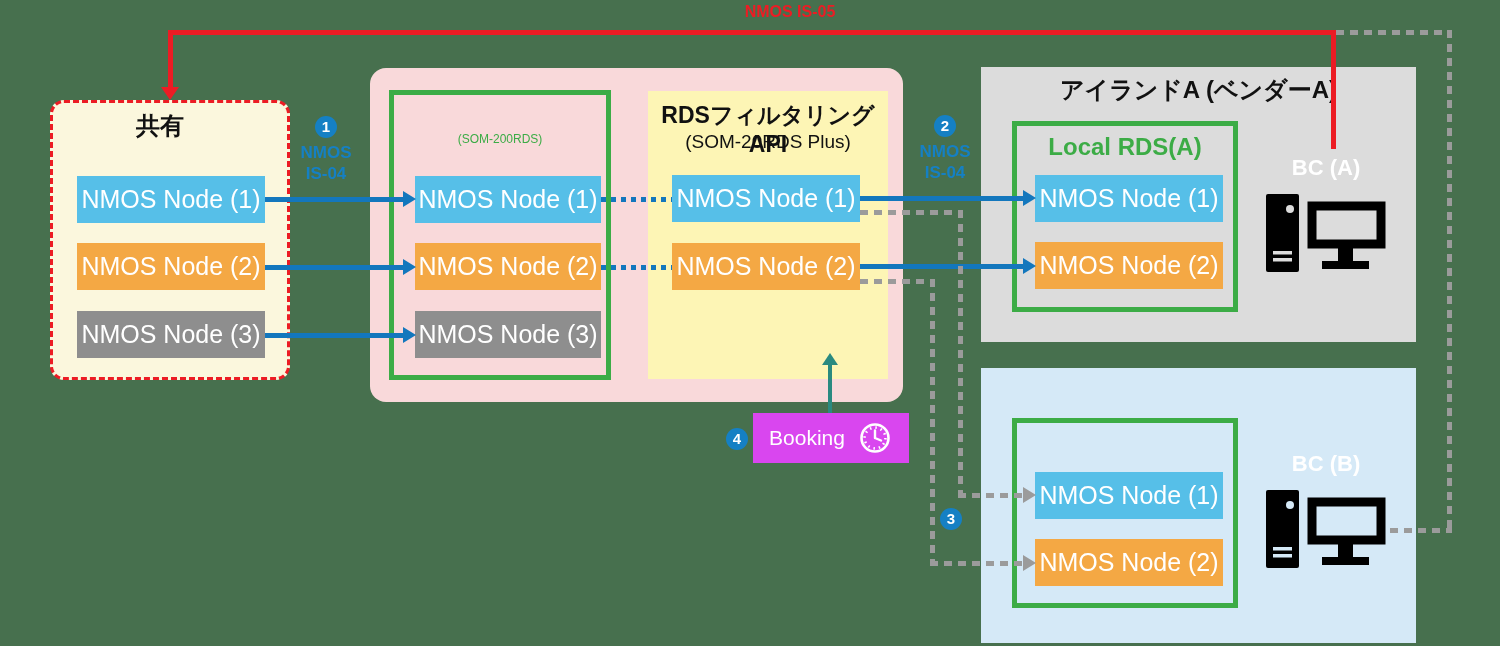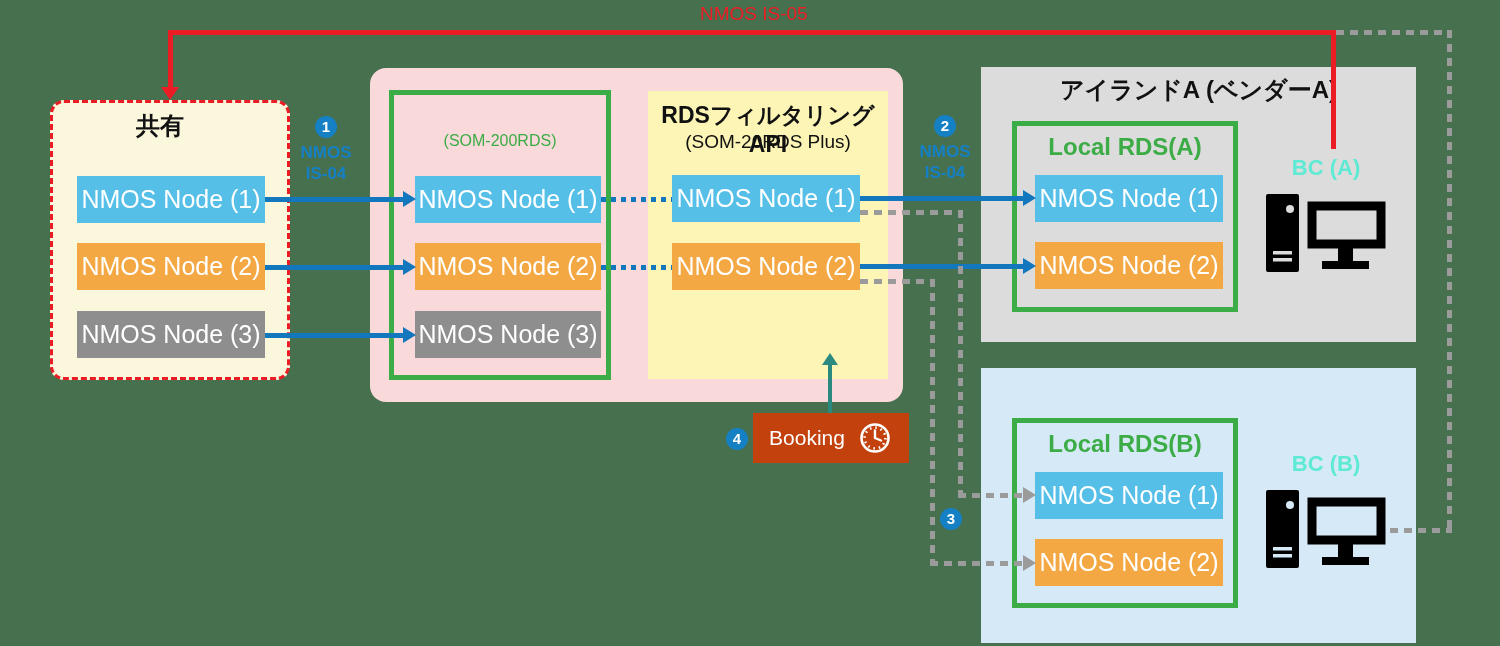--- a/index.html
+++ b/index.html
@@ -14,45 +14,45 @@
   .greenbox{z-index:2;border:5px solid #3cac46;box-sizing:border-box;background:transparent;}
   .yellowbox{z-index:2;}
   .sharedbox{z-index:2;border:3px dashed #ec1c24;border-radius:14px;box-sizing:border-box;}
   
   .node{z-index:3;width:188px;height:47px;line-height:47px;text-align:center;
         color:#fff;font-size:25px;white-space:nowrap;}
   
   .t-center{text-align:center;}
   .title-2line{font-size:24px;font-weight:bold;color:#111;line-height:28px;z-index:3;}
   .green-title{color:#3cac46;font-weight:bold;font-size:26px;z-index:3;}
-  .green-sub{color:#3cac46;font-size:16px;z-index:3;}
+  .green-sub{color:#3cac46;font-size:12px;z-index:3;}
   .black-title{color:#111;font-weight:bold;font-size:23px;z-index:3;}
   .black-sub{color:#111;font-weight:normal;font-size:19px;z-index:3;}
   .island-title{color:#111;font-weight:bold;font-size:24px;z-index:3;}
   .local-title{color:#3cac46;font-weight:bold;font-size:24px;z-index:3;}
-  .bc-label{color:#5eead4;font-weight:bold;font-size:22px;z-index:3;}
+  .bc-label{color:#ffffff;font-weight:bold;font-size:22px;z-index:3;}
   
   .line{z-index:4;}
   .red-line{background:#ec1c24;}
   .blue-line{background:#1377bd;}
   .teal-line{background:#2a8a80;}
   .gray-dash-h{background:repeating-linear-gradient(90deg,#9b9b9b 0 8px,transparent 8px 14px);}
   .gray-dash-v{background:repeating-linear-gradient(180deg,#9b9b9b 0 8px,transparent 8px 14px);}
   .blue-dot-h{background:repeating-linear-gradient(90deg,#1377bd 0 5px,transparent 5px 10px);}
   
   .head{width:0;height:0;z-index:4;}
   .head-right-blue{border-top:8px solid transparent;border-bottom:8px solid transparent;border-left:13px solid #1377bd;}
   .head-right-gray{border-top:8px solid transparent;border-bottom:8px solid transparent;border-left:13px solid #9b9b9b;}
   .head-down-red{border-left:9px solid transparent;border-right:9px solid transparent;border-top:13px solid #ec1c24;}
   .head-up-teal{border-left:8px solid transparent;border-right:8px solid transparent;border-bottom:12px solid #2a8a80;}
   
   .num-circle{z-index:5;width:22px;height:22px;border-radius:50%;background:#1580c4;
               color:#fff;font-weight:bold;font-size:15px;line-height:22px;text-align:center;}
   .is04{z-index:5;width:70px;text-align:center;color:#1580c4;font-weight:bold;font-size:17px;line-height:21px;}
-  .is05{z-index:5;width:180px;color:#ec1c24;font-weight:normal;font-size:19px;}
+  .is05{z-index:5;width:180px;text-align:center;color:#ec1c24;font-weight:bold;font-size:16px;}
   
   .booking{z-index:4;display:flex;align-items:center;justify-content:center;gap:12px;
            color:#fff;font-size:21px;}
   svg{display:block;}
 </style>
 </head>
 <body>
 
 <div class="canvas">
 
@@ -91,21 +91,20 @@
     <rect x="0" y="0" width="33" height="78" rx="2" fill="#000"></rect>
     <circle cx="24" cy="15" r="4" fill="currentColor"></circle>
     <rect x="7" y="57" width="19" height="3.5" fill="currentColor"></rect>
     <rect x="7" y="64" width="19" height="3.5" fill="currentColor"></rect>
     <rect x="46" y="12" width="69" height="38" fill="none" stroke="#000" stroke-width="9"></rect>
     <rect x="72" y="54" width="15" height="13" fill="#000"></rect>
     <rect x="56" y="67" width="47" height="8" fill="#000"></rect>
   </svg>
 
   <div class="abs greenbox" style="left:1012px;top:418px;width:226px;height:190px;"></div>
-  <div class="abs local-title t-center" style="left:1012px;top:430px;width:226px;">Local RDS(B)</div>
   <div class="abs node" style="left: 1035px; top: 472px; background: rgb(86, 191, 232);">NMOS Node (1)</div>
   <div class="abs node" style="left: 1035px; top: 539px; background: rgb(244, 168, 68);">NMOS Node (2)</div>
   <div class="abs bc-label t-center" style="left:1266px;top:451px;width:120px;">BC (B)</div>
   <svg class="abs" style="left:1266px;top:490px;color:#d5e9f7;z-index:3;" width="120" height="80" viewBox="0 0 120 80">
     <rect x="0" y="0" width="33" height="78" rx="2" fill="#000"></rect>
     <circle cx="24" cy="15" r="4" fill="currentColor"></circle>
     <rect x="7" y="57" width="19" height="3.5" fill="currentColor"></rect>
     <rect x="7" y="64" width="19" height="3.5" fill="currentColor"></rect>
     <rect x="46" y="12" width="69" height="38" fill="none" stroke="#000" stroke-width="9"></rect>
     <rect x="72" y="54" width="15" height="13" fill="#000"></rect>
@@ -139,21 +138,21 @@
 
   <div class="abs line gray-dash-h" style="left:860px;top:210px;width:100px;height:5px;"></div>
   <div class="abs line gray-dash-v" style="left:958px;top:210px;width:5px;height:288px;"></div>
   <div class="abs line gray-dash-h" style="left:958px;top:493px;width:67px;height:5px;"></div>
   <div class="abs head head-right-gray" style="left:1023px;top:487px;"></div>
   <div class="abs line gray-dash-h" style="left:860px;top:279px;width:72px;height:5px;"></div>
   <div class="abs line gray-dash-v" style="left:930px;top:279px;width:5px;height:287px;"></div>
   <div class="abs line gray-dash-h" style="left:930px;top:561px;width:95px;height:5px;"></div>
   <div class="abs head head-right-gray" style="left:1023px;top:555px;"></div>
 
-  <div class="abs booking" style="left:753px;top:413px;width:156px;height:50px;background:#c2410c;">
+  <div class="abs booking" style="left:753px;top:413px;width:156px;height:50px;background:#d946ef;">
     <span>Booking</span>
     <svg width="36" height="36" viewBox="0 0 36 36">
       <circle cx="18" cy="18" r="13.5" fill="none" stroke="#fff" stroke-width="2.6"></circle>
       <circle cx="18" cy="18" r="10.4" fill="none" stroke="#fff" stroke-width="2.6" stroke-dasharray="1.5 3.95"></circle>
       <path d="M18 18 L18 10.5 M18 18 L24 20.5" stroke="#fff" stroke-width="2.4" stroke-linecap="round" fill="none"></path>
     </svg>
   </div>
   <div class="abs line teal-line" style="left:828px;top:364px;width:4px;height:49px;"></div>
   <div class="abs head head-up-teal" style="left:822px;top:353px;"></div>
 

